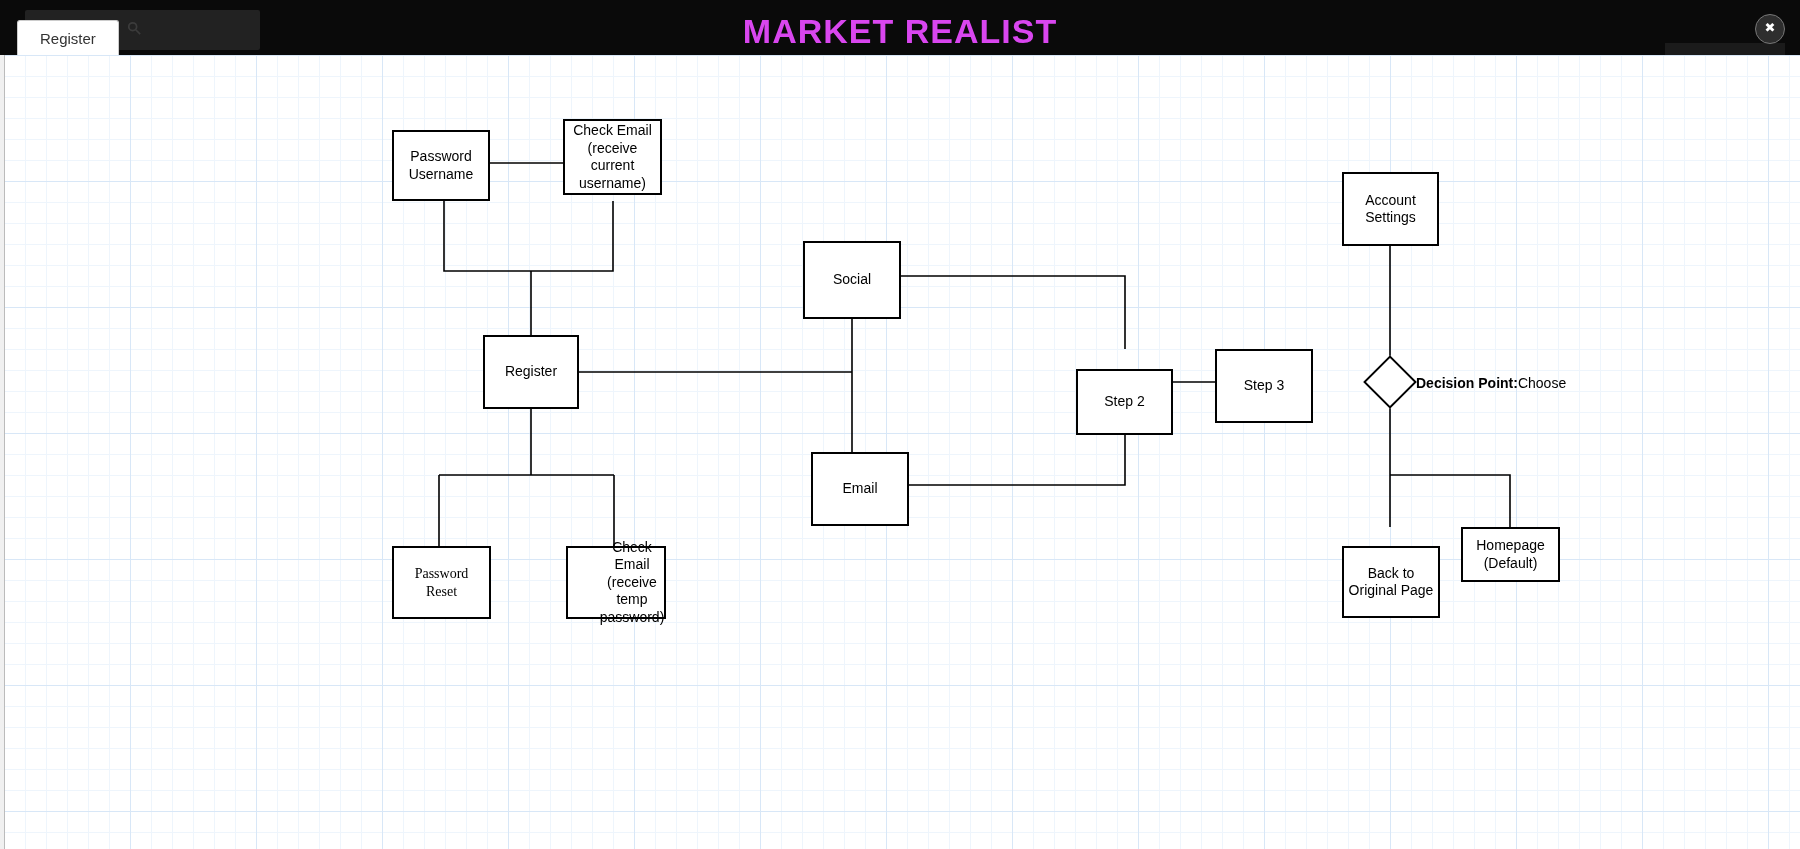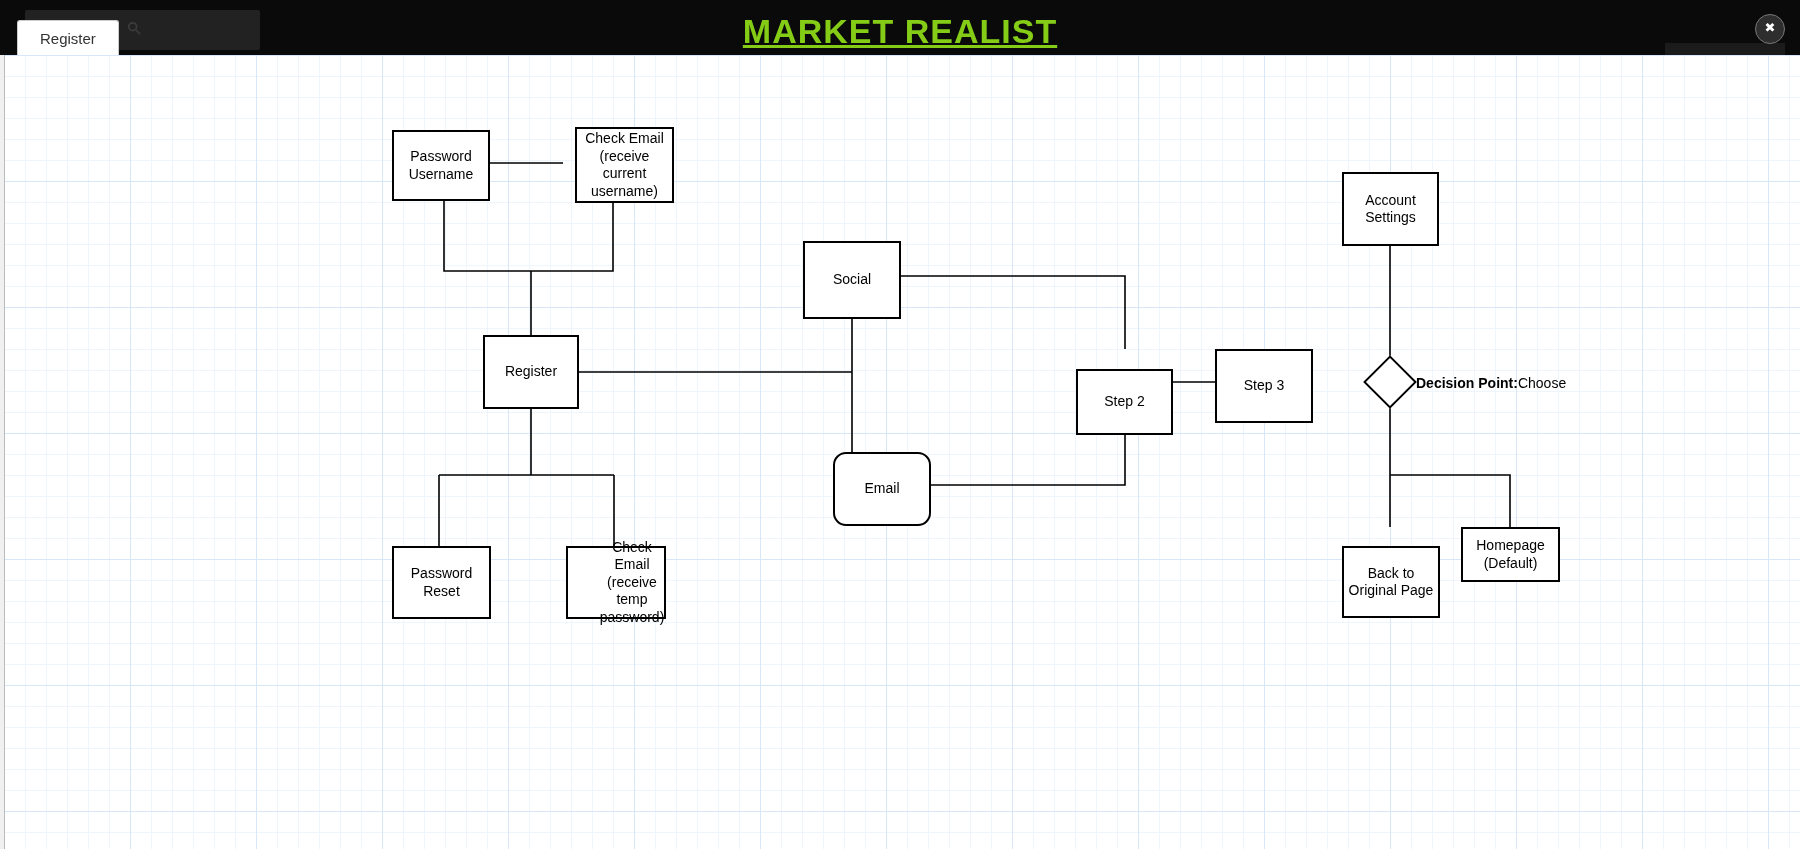--- a/index.html
+++ b/index.html
@@ -39,23 +39,22 @@
     color: #3b3b3b;
   }
   .ghost-center {
     position: absolute;
     left: 50%;
     top: 12px;
     transform: translateX(-50%);
     font-size: 34px;
     font-weight: 700;
     letter-spacing: 1px;
-    color: #84cc16;
+    color: #d946ef;
     white-space: nowrap;
-    text-decoration: underline;
   }
   .ghost-right {
     position: absolute;
     right: 15px;
     top: 43px;
     width: 120px;
     height: 12px;
     background: #1b1b1b;
   }
   .tab {
@@ -196,41 +195,41 @@
 
     <path d="M1390 191 L1390 306"></path>
 
     <path d="M1390 347 L1390 420 M1390 420 L1510 420 L1510 472 M1390 420 L1390 472"></path>
   </svg>
 
   <div class="node" style="left:392px; top:75px; width:98px; height:71px;align-items:center;">
     <span>Password Username</span>
   </div>
 
-  <div class="node" style="left:563px; top:72px; width:99px; height:76px;margin-left:12px;">
+  <div class="node" style="left:563px; top:64px; width:99px; height:76px;">
     <span>Check Email (receive current username)</span>
   </div>
 
   <div class="node" style="left:483px; top:280px; width:96px; height:74px;">
     <span>Register</span>
   </div>
 
-  <div class="node" style="left:392px; top:491px; width:99px; height:73px;">
+  <div class="node" style="left:392px; top:491px; width:99px; height:73px;font-family:Liberation Serif, serif;">
     <span>Password Reset</span>
   </div>
 
   <div class="node" style="left:566px; top:491px; width:100px; height:73px;padding-left:36px;">
     <span>Check Email (receive temp password)</span>
   </div>
 
   <div class="node" style="left:803px; top:186px; width:98px; height:78px;">
     <span>Social</span>
   </div>
 
-  <div class="node" style="left:833px; top:397px; width:98px; height:74px;border-radius:13px;">
+  <div class="node" style="left:811px; top:397px; width:98px; height:74px;">
     <span>Email</span>
   </div>
 
   <div class="node" style="left:1076px; top:294px; width:97px; height:66px;margin-top:20px;">
     <span>Step 2</span>
   </div>
 
   <div class="node" style="left:1215px; top:294px; width:98px; height:74px;">
     <span>Step 3</span>
   </div>

